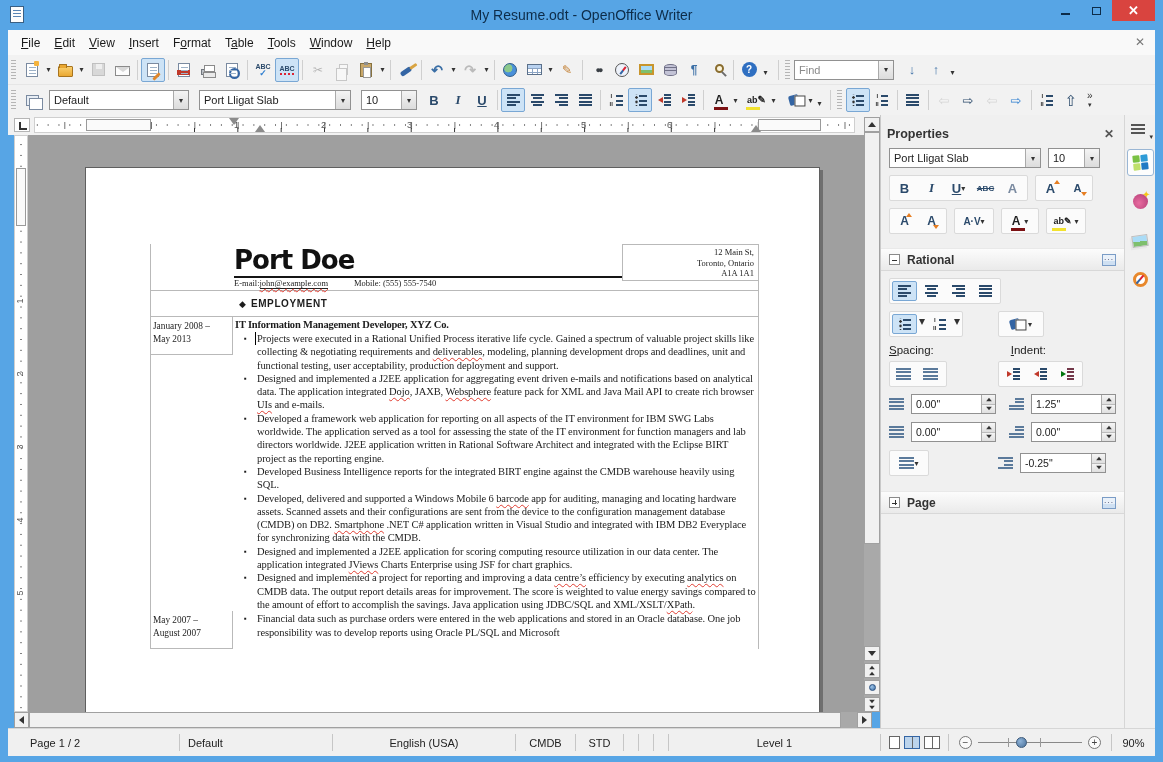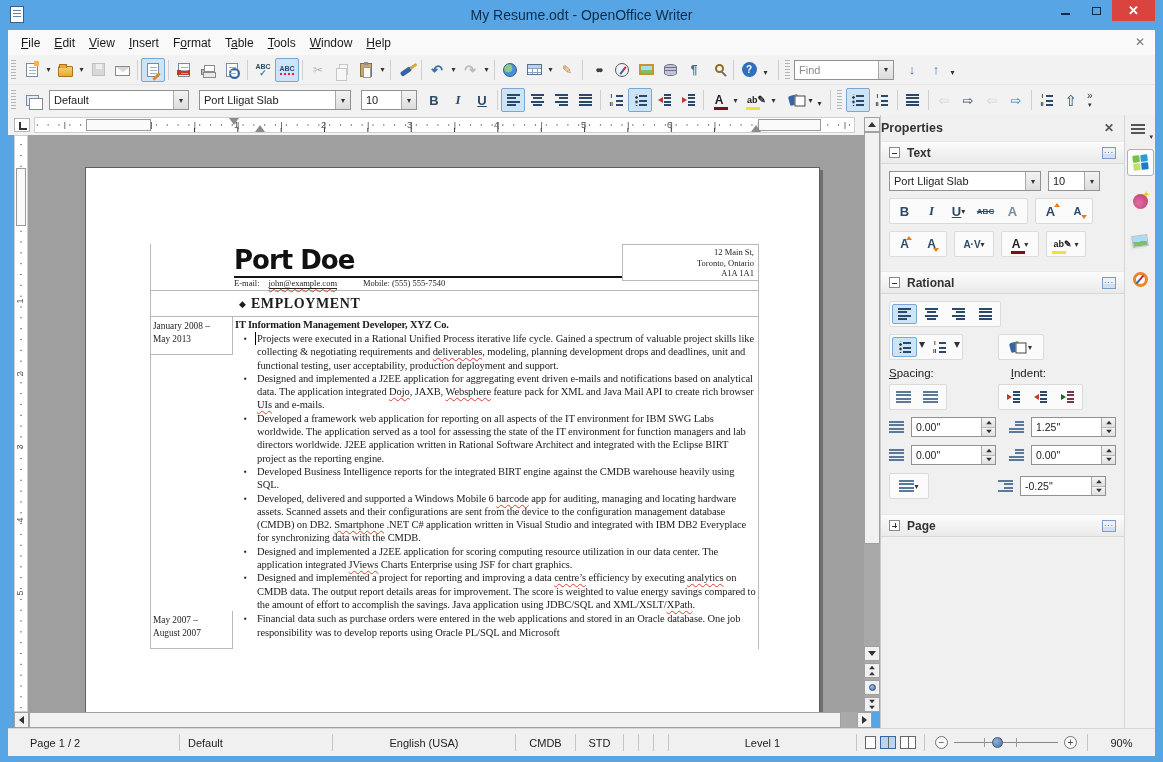--- a/index.html
+++ b/index.html
@@ -126,26 +126,26 @@
 .vnum{position:absolute;left:2px;font-size:9px;color:#555;transform:rotate(-90deg)}
 .vnum:nth-child(1){top:160px}.vnum:nth-child(2){top:233px}.vnum:nth-child(3){top:306px}.vnum:nth-child(4){top:379px}.vnum:nth-child(5){top:452px}
 
 .docview{position:absolute;left:28px;top:135px;width:836px;height:577px;background:#9f9f9f;overflow:hidden}
 .page{position:absolute;left:57px;top:32px;width:735px;height:680px;background:#fff;border:1px solid #5f5f5f;box-shadow:3px 3px 0 rgba(0,0,0,.3)}
 .resume{position:absolute;left:64px;top:76px;width:609px;border-left:1px solid #b9b9b9;border-right:1px solid #b9b9b9;font-family:"Liberation Serif",serif;color:#1c1c1c}
 .r-header{position:relative;height:47px;border-bottom:1px solid #b9b9b9}
 .r-name{position:absolute;left:83px;top:2px;width:389px;height:32px;border-bottom:2px solid #151515;font-family:"DejaVu Sans",sans-serif;font-weight:800;font-size:26px;line-height:28px;letter-spacing:-1px;color:#111}
 .r-addr{position:absolute;right:0;top:0;width:136px;height:37px;border:1px solid #b9b9b9;border-right:none;padding:2px 4px;font-size:8.5px;line-height:10.5px;text-align:right}
 .r-contact{position:absolute;left:83px;bottom:2px;font-size:8.5px}
-.r-contact .lab{margin-right:9px}
+.r-contact .lab{margin-right:0}
 .r-contact .gap{display:inline-block;width:26px}
 .doclink{border-bottom:1px solid #222}
 .r-sechead{height:26px;border-bottom:1px solid #b9b9b9;display:flex;align-items:center;padding-left:88px;gap:5px}
 .r-sechead .dia{font-size:9px}
-.r-sechead .sh{font-weight:bold;font-size:14px;letter-spacing:.6px;font-family:Liberation Serif, serif;transform:scaleY(1.05)}
+.r-sechead .sh{font-weight:bold;font-size:10px;letter-spacing:.6px;font-family:Liberation Sans, sans-serif;transform:scaleY(1.05)}
 .r-job{display:flex}
 .r-dates{width:82px;flex:none}
 .r-cell{height:38px;border-right:1px solid #b9b9b9;border-bottom:1px solid #b9b9b9;padding:3px 2px 0 2px;font-size:9.3px;line-height:13px}
 .r-body{flex:1;padding:1px 0 0 2px;position:relative}
 .r-title{font-weight:bold;font-size:10.5px;line-height:14px;letter-spacing:-.2px}
 .r-bullets{list-style:none;margin:0;padding:0 0 0 22px}
 .r-bullets li{position:relative;font-size:10.5px;line-height:13.3px;letter-spacing:-.1px}
 .r-bullets li::before{content:"▪";position:absolute;left:-13px;top:0;font-size:8px}
 .wavy{text-decoration:underline;text-decoration-style:wavy;text-decoration-color:#e03c31;text-decoration-thickness:1px;text-underline-offset:2px;text-decoration-skip-ink:none}
 .doclink.wavy,.doclink .wavy{border-bottom:1px solid #222}
@@ -159,21 +159,21 @@
 .tri.left{border-top:4px solid transparent;border-bottom:4px solid transparent;border-right:5px solid #333}
 .tri.right{border-top:4px solid transparent;border-bottom:4px solid transparent;border-left:5px solid #333}
 .vthumb{position:absolute;left:0;top:15px;width:16px;height:412px;background:#f1f1f1;border:1px solid #a0a0a0}
 .dbl{display:flex;flex-direction:column;align-items:center;gap:1px}
 .navdot{width:7px;height:7px;border-radius:50%;background:radial-gradient(circle at 35% 35%,#9ec4e8,#3a6ea5);border:1px solid #2a5080}
 .hscroll{position:absolute;left:14px;top:712px;width:858px;height:16px;background:#a9a9a9}
 .hbtn{position:absolute;top:0;width:15px;height:16px;background:#f1f1f1;border:1px solid #a0a0a0;display:flex;align-items:center;justify-content:center}
 .hthumb{position:absolute;left:15px;top:0;width:812px;height:16px;background:#f1f1f1;border:1px solid #a0a0a0}
 
 .sidebar{position:absolute;left:880px;top:115px;width:244px;height:613px;background:#f0f0f0;border-left:1px solid #c9c9c9;font-size:12px;color:#333}
-.sb-title{height:26px;display:flex;align-items:center;padding:0 10px 0 0;font-weight:bold;font-size:12.5px}
+.sb-title{height:26px;display:flex;align-items:flex-end;padding:0 10px 0 6px;font-weight:bold;font-size:12.5px}
 .sb-close{margin-left:auto;color:#555;font-size:12px}
 .sb-sect{height:23px;display:flex;align-items:center;gap:7px;padding:0 8px;background:linear-gradient(#fcfcfc,#eaeaea);border-top:1px solid #e9e9e9;border-bottom:1px solid #d8d8d8}
 .exp{width:11px;height:11px;background:#fff;border:1px solid #8a8a8a;position:relative}
 .exp::before{content:"";position:absolute;left:2px;top:4.5px;width:5px;height:1px;background:#333}
 .exp.plus::after{content:"";position:absolute;left:4.5px;top:2px;width:1px;height:5px;background:#333}
 .sb-sect .sl{font-weight:bold}
 .launch{margin-left:auto;width:14px;height:12px;border:1px solid #7a9cc6;background:linear-gradient(#eaf1f9 60%,#cfe0f2 40%);position:relative}
 .launch::after{content:"···";position:absolute;left:1px;top:1px;font-size:7px;color:#446;letter-spacing:1px}
 .sb-body{padding:7px 8px}
 .sb-row{display:flex;gap:7px;margin-bottom:7px;align-items:center}
@@ -225,21 +225,21 @@
 .viewicons{display:flex;gap:4px;align-items:center;padding:0 8px;border-left:1px solid #c6c6c6;height:17px}
 .vi{width:11px;height:13px;background:#fff;border:1px solid #666}
 .vi.two{width:16px;background:linear-gradient(90deg,#bcd4ec 0 7px,#666 7px 8px,#bcd4ec 8px);border-color:#3465a4}
 .vi.book{width:16px;background:linear-gradient(90deg,#fff 0 7px,#666 7px 8px,#fff 8px)}
 .zoomctl{display:flex;align-items:center;gap:6px;padding:0 10px;border-left:1px solid #c6c6c6;height:17px}
 .zbtn{width:13px;height:13px;border-radius:50%;border:1px solid #777;display:flex;align-items:center;justify-content:center;font-size:10px;color:#444;background:#fafafa}
 .ztrack{position:relative;width:104px;height:13px}
 .ztrack::before{content:"";position:absolute;left:0;right:0;top:6px;height:1px;background:#888}
 .ztick{position:absolute;top:2px;width:1px;height:9px;background:#999}
 .zthumb{position:absolute;left:38px;top:1px;width:11px;height:11px;border-radius:50%;background:radial-gradient(circle at 35% 35%,#8fb4d9,#4a7099);border:1px solid #3c5a7a}
-.sc-zoom{width:68px;justify-content:center;border-left:1px solid #c6c6c6;border-right:none}
+.sc-zoom{width:44px;justify-content:center;border-left:1px solid #c6c6c6;border-right:none}
 </style>
 </head>
 <body>
 
 <div id="window">
 
   <div class="titlebar">
     <span class="appicon"></span>
     <span class="tb-title">My Resume.odt - OpenOffice Writer</span>
     <span class="tb-ctrls">
@@ -646,25 +646,20 @@
         <span class="tri right"></span>
       </div>
   </div>
 
   <div class="sidebar">
     <div class="sb-title">
       <span>Properties</span>
       <span class="sb-close">✕</span>
     </div>
 
-    <div class="sb-sect">
-      <span class="exp"></span>
-      <span class="sl">Text</span>
-      <span class="launch"></span>
-    </div>
     <div class="sb-body">
       <div class="sb-row">
         <span class="combo" style="width:152px">
             <span class="cval">Port Lligat Slab</span>
             <span class="cbtn"></span>
           </span>
         <span class="combo" style="width:52px">
             <span class="cval">10</span>
             <span class="cbtn"></span>
           </span>

